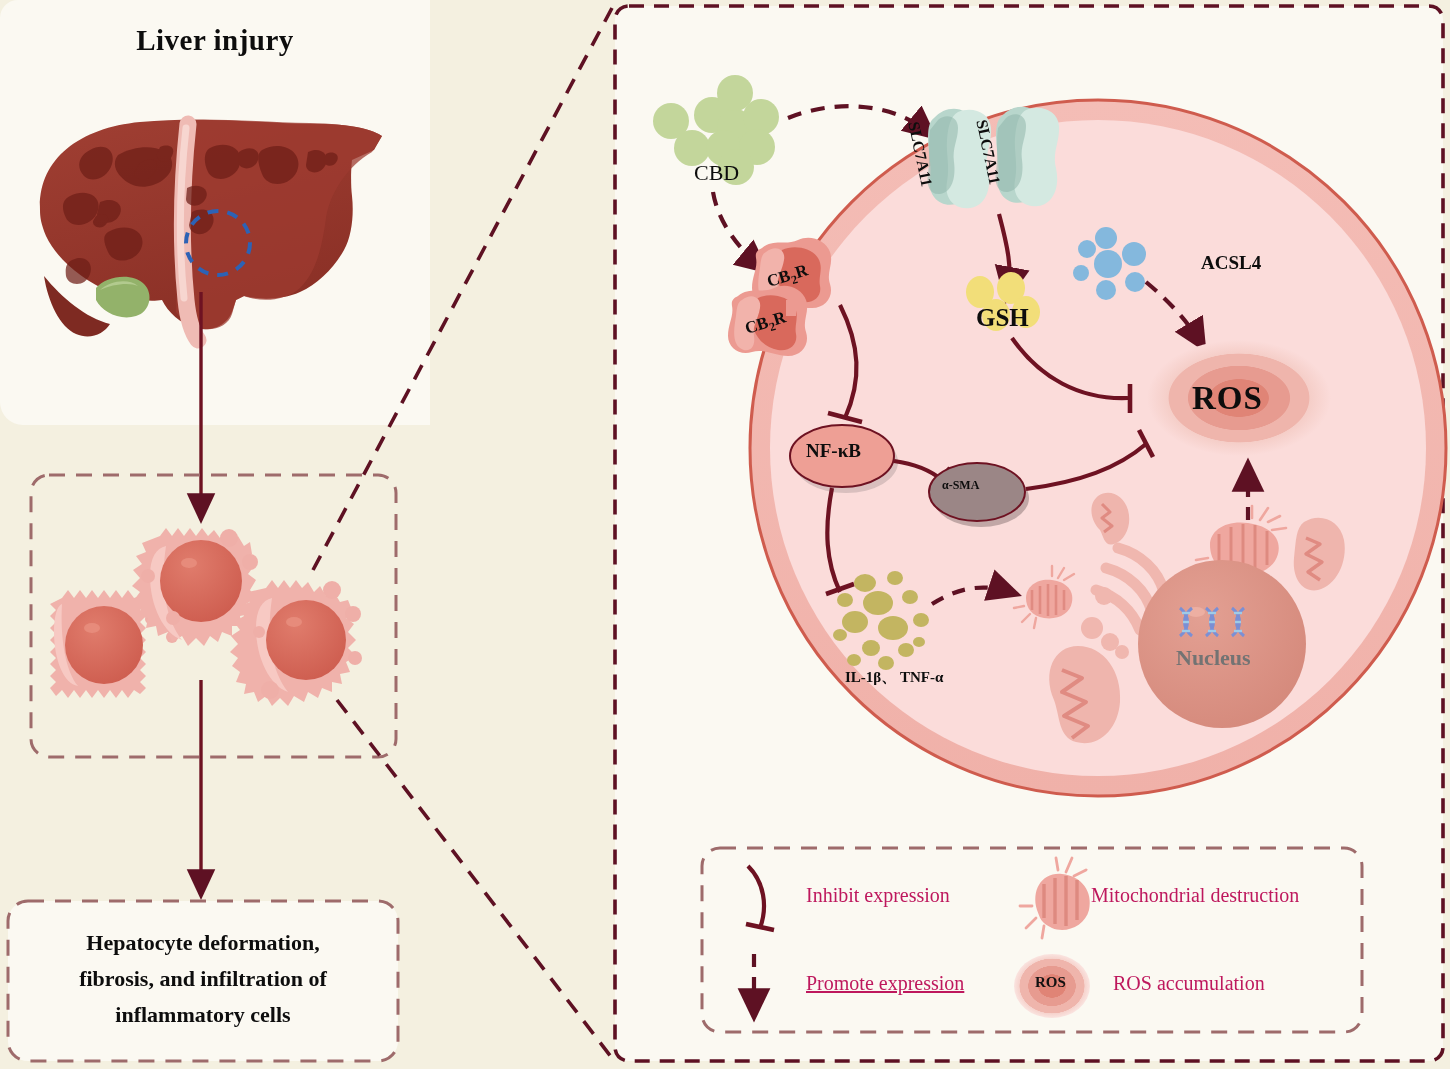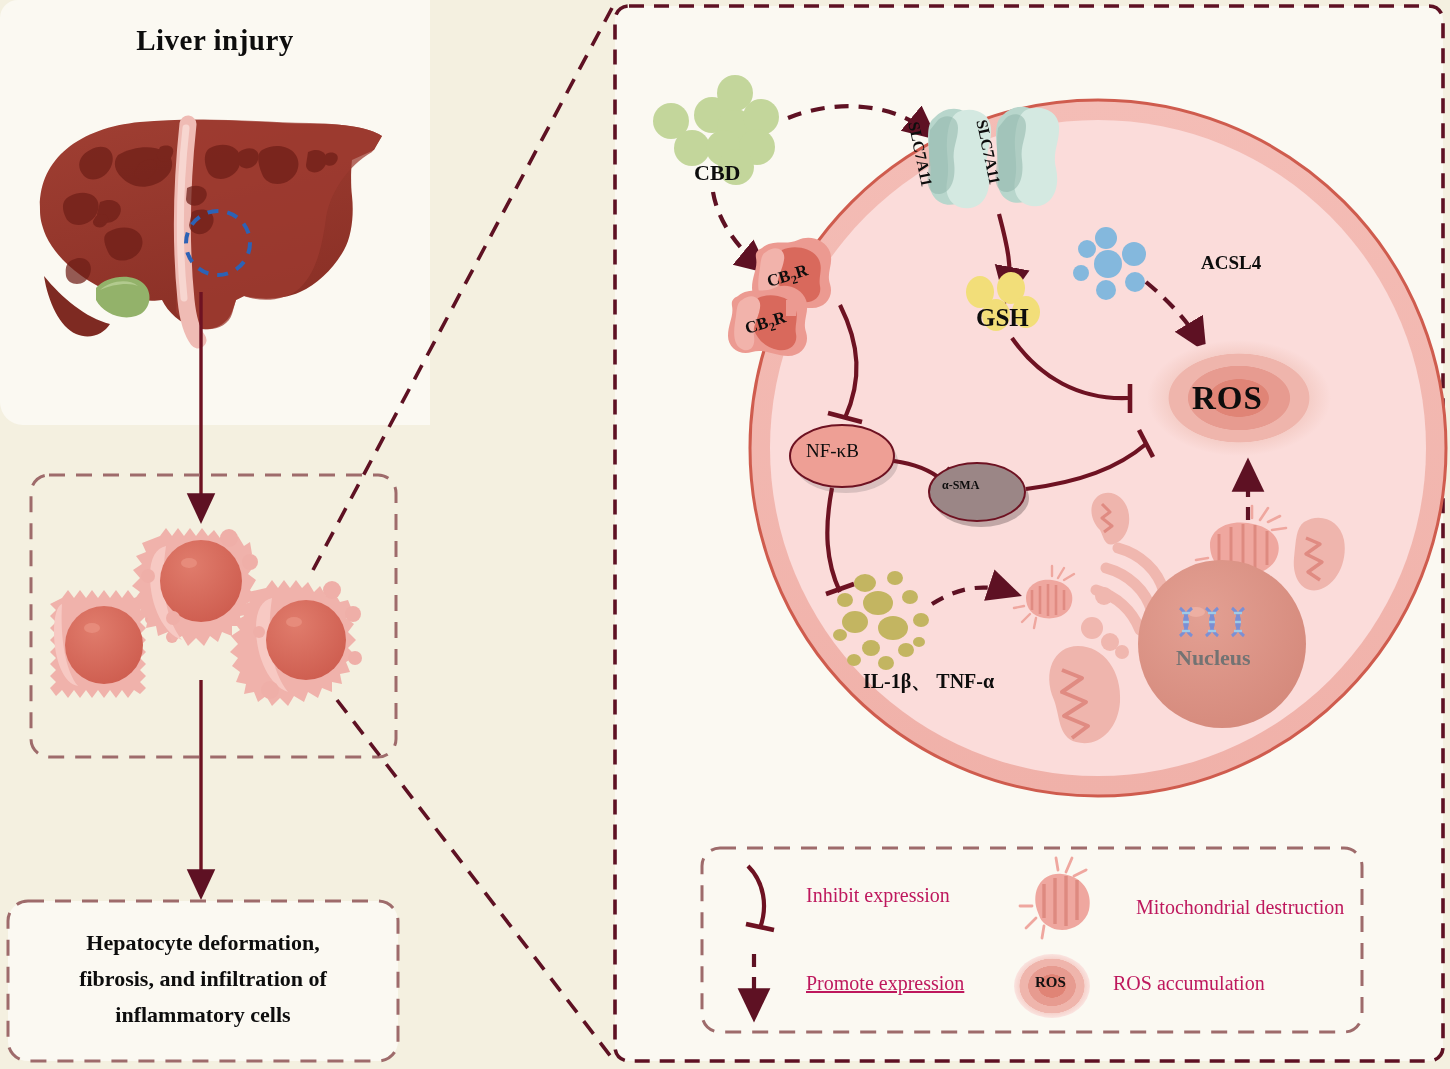--- a/index.html
+++ b/index.html
@@ -28,39 +28,39 @@
     font-size: 29px; font-weight: bold;
     letter-spacing: .5px;
   }
   #outcome-text {
     left: 18px; top: 925px; width: 370px;
     text-align: center;
     font-size: 22px; font-weight: bold;
     line-height: 36px;
     color: #0d0d0d;
   }
-  .lbl-cbd   { left: 694px; top: 160px; font-size: 22px; font-weight: bold; }
+  .lbl-cbd   { left: 694px; top: 160px; font-size: 22px; font-weight: normal; }
   .lbl-gsh   { left: 976px; top: 304px; font-size: 25px; font-weight: bold; }
   .lbl-acsl4 { left: 1201px; top: 252px; font-size: 19px; font-weight: bold; }
   .lbl-ros   { left: 1192px; top: 380px; font-size: 33px; font-weight: bold; letter-spacing:1px;}
-  .lbl-nfkb  { left: 806px; top: 440px; font-size: 19px; font-weight: normal; }
+  .lbl-nfkb  { left: 806px; top: 440px; font-size: 19px; font-weight: bold; }
   .lbl-asma  { left: 942px; top: 478px; font-size: 12px; font-weight: bold; }
-  .lbl-il    { left: 845px; top: 668px; font-size: 20px; font-weight: bold; margin-left: 18px; }
+  .lbl-il    { left: 845px; top: 668px; font-size: 15px; font-weight: bold; }
   .lbl-nucleus { left: 1176px; top: 645px; font-size: 22px; font-weight: bold; color: #737373; }
   .lbl-cb2r-1 { left: 767px; top: 266px; font-size: 17px; font-weight: bold; transform: rotate(-17deg); }
   .lbl-cb2r-2 { left: 745px; top: 313px; font-size: 17px; font-weight: bold; transform: rotate(-17deg); }
   .lbl-slc-1 { left: 922px; top: 120px; font-size: 16px; font-weight: bold;
                transform: rotate(78deg); transform-origin: left top; }
   .lbl-slc-2 { left: 990px; top: 118px; font-size: 16px; font-weight: bold;
                transform: rotate(78deg); transform-origin: left top; }
 
   .legend-text { font-size: 20px; color: #be185d; }
   .lg-inhibit { left: 806px; top: 884px; }
   .lg-promote { left: 806px; top: 972px; text-decoration: underline; }
-  .lg-mito    { left: 1136px; top: 884px; margin-top: 12px; }
+  .lg-mito    { left: 1091px; top: 884px; }
   .lg-rosacc  { left: 1113px; top: 972px; text-align: right; }
   .lg-ros-dot { left: 1035px; top: 974px; font-size: 15px; font-weight: bold; color:#111; }
 </style>
 </head>
 <body>
 
 <div id="stage">
 
 <svg class="layer" viewBox="0 0 1450 1069">
   <defs>

